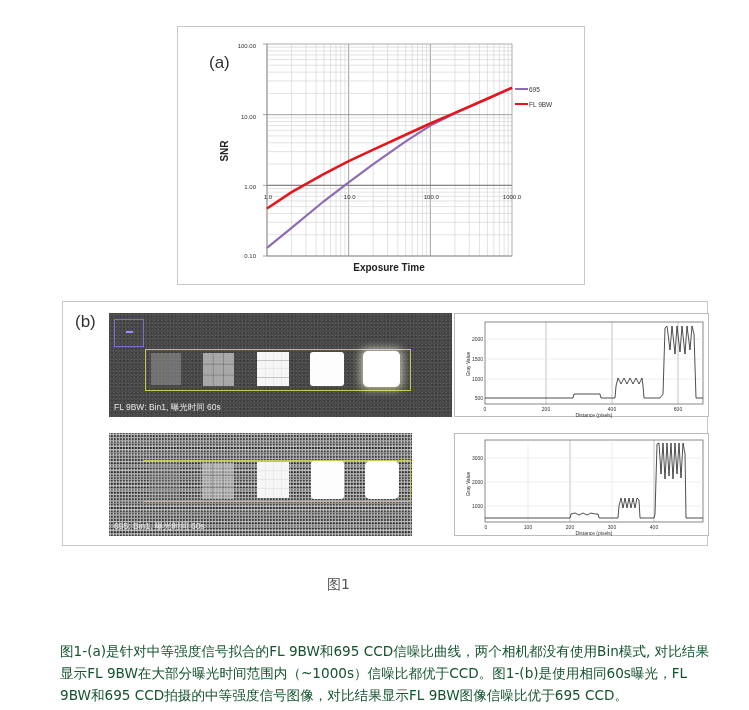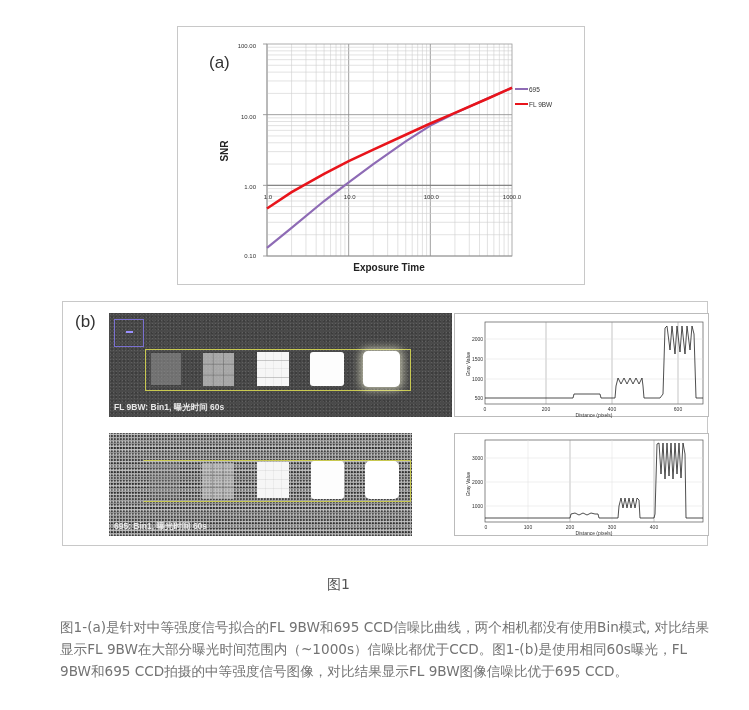--- a/index.html
+++ b/index.html
@@ -1,21 +1,21 @@
 <!DOCTYPE html>
 <html><head>
 <meta charset="utf-8">
 <style>
   html,body{margin:0;padding:0;background:#ffffff;}
   body{width:749px;height:710px;position:relative;overflow:hidden;font-family:"DejaVu Sans","Liberation Sans",sans-serif;color:#333;}
   .fig-a{position:absolute;left:177px;top:26px;width:408px;height:259px;border:1px solid #c8c8c8;background:#fff;box-sizing:border-box;}
   .fig-a svg{position:absolute;left:0;top:0;}
   .fig-b{position:absolute;left:62px;top:301px;width:646px;height:245px;border:1px solid #c8c8c8;background:#fff;box-sizing:border-box;}
   .panel-label{position:absolute;font-family:"Liberation Sans",sans-serif;font-size:17px;color:#333;}
-  .img{position:absolute;overflow:hidden;font-weight:bold;}
+  .img{position:absolute;overflow:hidden;}
   .noise1{background-color:#4a4a4a;background-image:
     radial-gradient(rgba(255,255,255,0.12) 1px, transparent 1px),
     radial-gradient(rgba(0,0,0,0.18) 1px, transparent 1px);
     background-size:3px 3px,4px 4px;background-position:0 0,1px 2px;}
   .noise2{background-color:#5a5a5a;background-image:
     radial-gradient(rgba(255,255,255,0.45) 1px, transparent 1.2px),
     radial-gradient(rgba(0,0,0,0.55) 1px, transparent 1.2px),
     radial-gradient(rgba(255,255,255,0.3) 0.8px, transparent 1px);
     background-size:3px 3px,3px 4px,2px 5px;background-position:0 0,1px 1px,2px 0;}
   .roi{position:absolute;border:1px solid #c8c850;}
@@ -24,21 +24,21 @@
   .sq{position:absolute;}
   .sq.s1{background:rgba(150,150,150,0.55);}
   .sq.s2{background:rgba(200,200,200,0.75);background-image:linear-gradient(90deg,transparent 30%,rgba(80,80,80,0.4) 33%,transparent 36%,transparent 63%,rgba(80,80,80,0.4) 66%,transparent 69%),linear-gradient(0deg,transparent 30%,rgba(80,80,80,0.4) 33%,transparent 36%,transparent 63%,rgba(80,80,80,0.4) 66%,transparent 69%);}
   .sq.s3{background:#f6f6f6;background-image:linear-gradient(90deg,transparent 24%,rgba(150,150,150,0.5) 25%,transparent 27%,transparent 49%,rgba(150,150,150,0.5) 50%,transparent 52%,transparent 74%,rgba(150,150,150,0.5) 75%,transparent 77%),linear-gradient(0deg,transparent 24%,rgba(150,150,150,0.5) 25%,transparent 27%,transparent 49%,rgba(150,150,150,0.5) 50%,transparent 52%,transparent 74%,rgba(150,150,150,0.5) 75%,transparent 77%);}
   .sq.s4{background:#fdfdfd;border-radius:3px;}
   .sq.s5{background:#ffffff;border-radius:5px;box-shadow:0 0 8px 3px rgba(255,255,220,0.6);}
   .img-caption{position:absolute;left:5px;bottom:3px;font-size:8.5px;color:#e8e8e8;font-family:"Liberation Sans",sans-serif;white-space:nowrap;}
   .profile{position:absolute;background:#fff;border:1px solid #bbb;box-sizing:border-box;}
   .profile svg{position:absolute;left:0;top:0;}
   .fig-title{position:absolute;left:0;width:677px;top:576px;text-align:center;font-size:14px;color:#555;}
-  .desc{position:absolute;left:60px;top:616px;width:660px;font-size:13.6px;line-height:22px;color:#737373;margin:0;}
+  .desc{position:absolute;left:60px;top:640px;width:660px;font-size:13.6px;line-height:22px;color:#14532d;margin:0;}
 </style>
 </head>
 <body>
 
 <div class="fig-a">
   <svg width="408" height="259" viewBox="0 0 408 259">
     <g id="grid">
         <line x1="89" y1="17" x2="89" y2="229" stroke="#888" stroke-width="0.8"></line>
         <line x1="113.58411631255846" y1="17" x2="113.58411631255846" y2="229" stroke="#cfcfcf" stroke-width="0.6"></line>
         <line x1="127.96490246877244" y1="17" x2="127.96490246877244" y2="229" stroke="#cfcfcf" stroke-width="0.6"></line>

